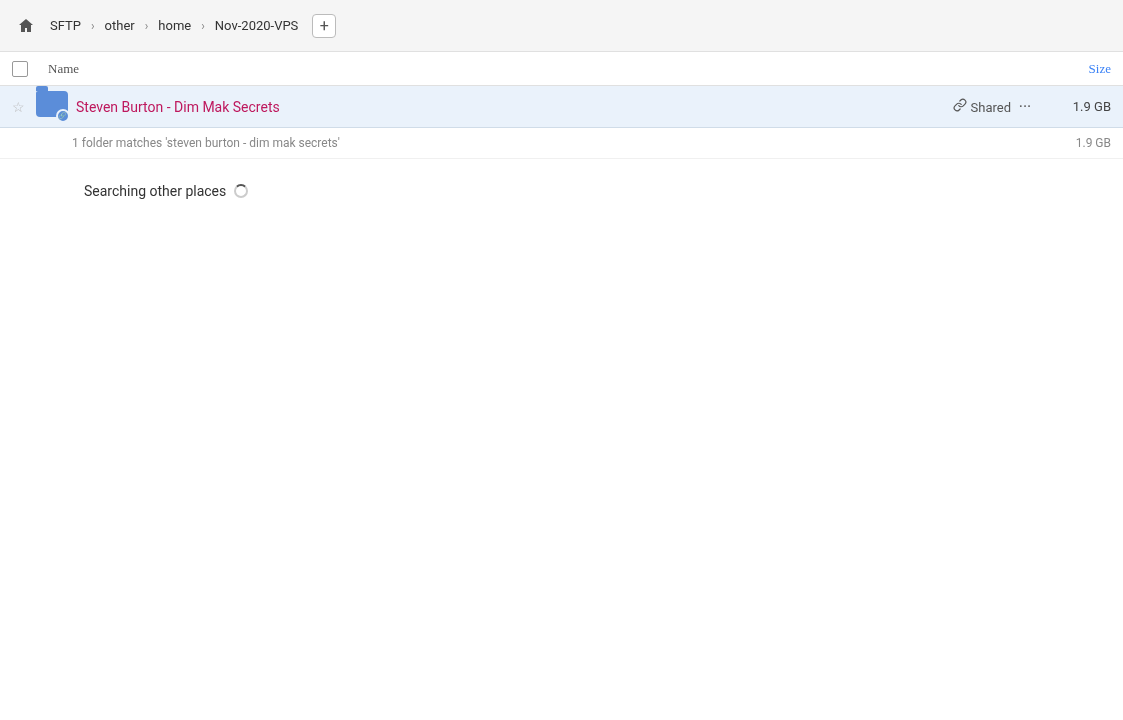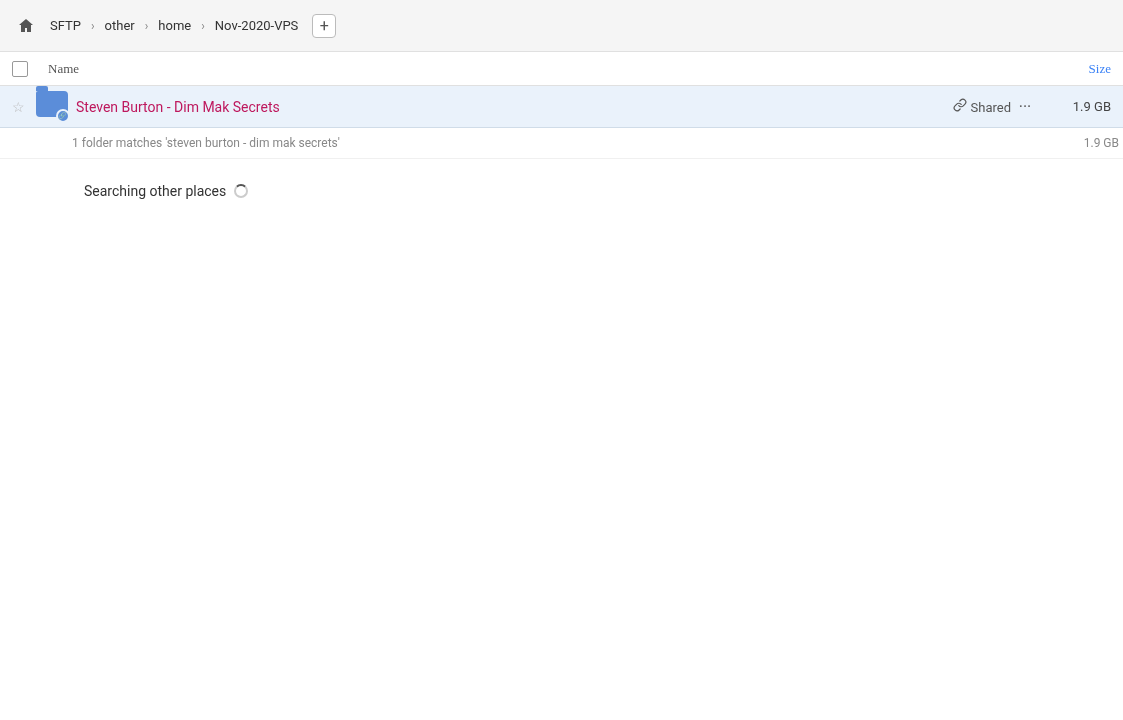--- a/index.html
+++ b/index.html
@@ -201,21 +201,21 @@
       width: 60px;
       text-align: right;
       font-size: 13px;
       color: #444;
     }
 
     
     .match-info-row {
       display: flex;
       align-items: flex-start;
-      padding: 8px 4px 8px 72px;
+      padding: 8px 12px 8px 72px;
       color: #888;
       font-size: 12px;
       border-bottom: 1px solid #f0f0f0;
     }
 
     .match-info-size {
       margin-left: auto;
       color: #888;
       font-size: 12px;
     }

